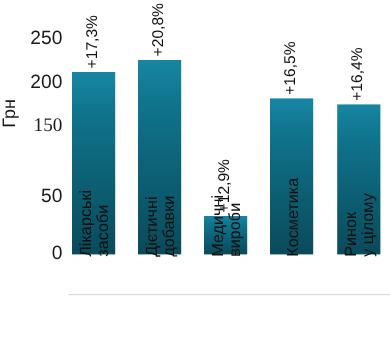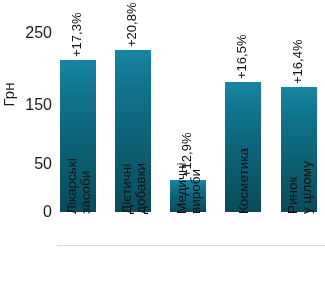--- a/index.html
+++ b/index.html
@@ -120,21 +120,22 @@
 </style>
 </head>
 <body>
 
 <div id="chart-root">
 
   <div class="y-axis-title">Грн</div>
 
   <div class="y-ticks">
     <div class="y-tick" style="top:33px;">250</div>
-    <div class="y-tick" style="top:104.6px;">150</div>
+    <div class="y-tick" style="top:68.8px;">200</div>
+    <div class="y-tick" style="top:104.6px;font-family:Liberation Serif, serif;">150</div>
     <div class="y-tick" style="top:164px;">50</div>
     <div class="y-tick" style="top:212px;">0</div>
   </div>
 
   <div class="plot-area">
     <div class="axis-line"></div>
 
     <div class="bar-slot" style="left:3px; height:179px;">
       <div class="bar" style="height:151.8px;"></div>
       <div class="value-label" style="left:24px; bottom:155px;">+17,3%</div>

